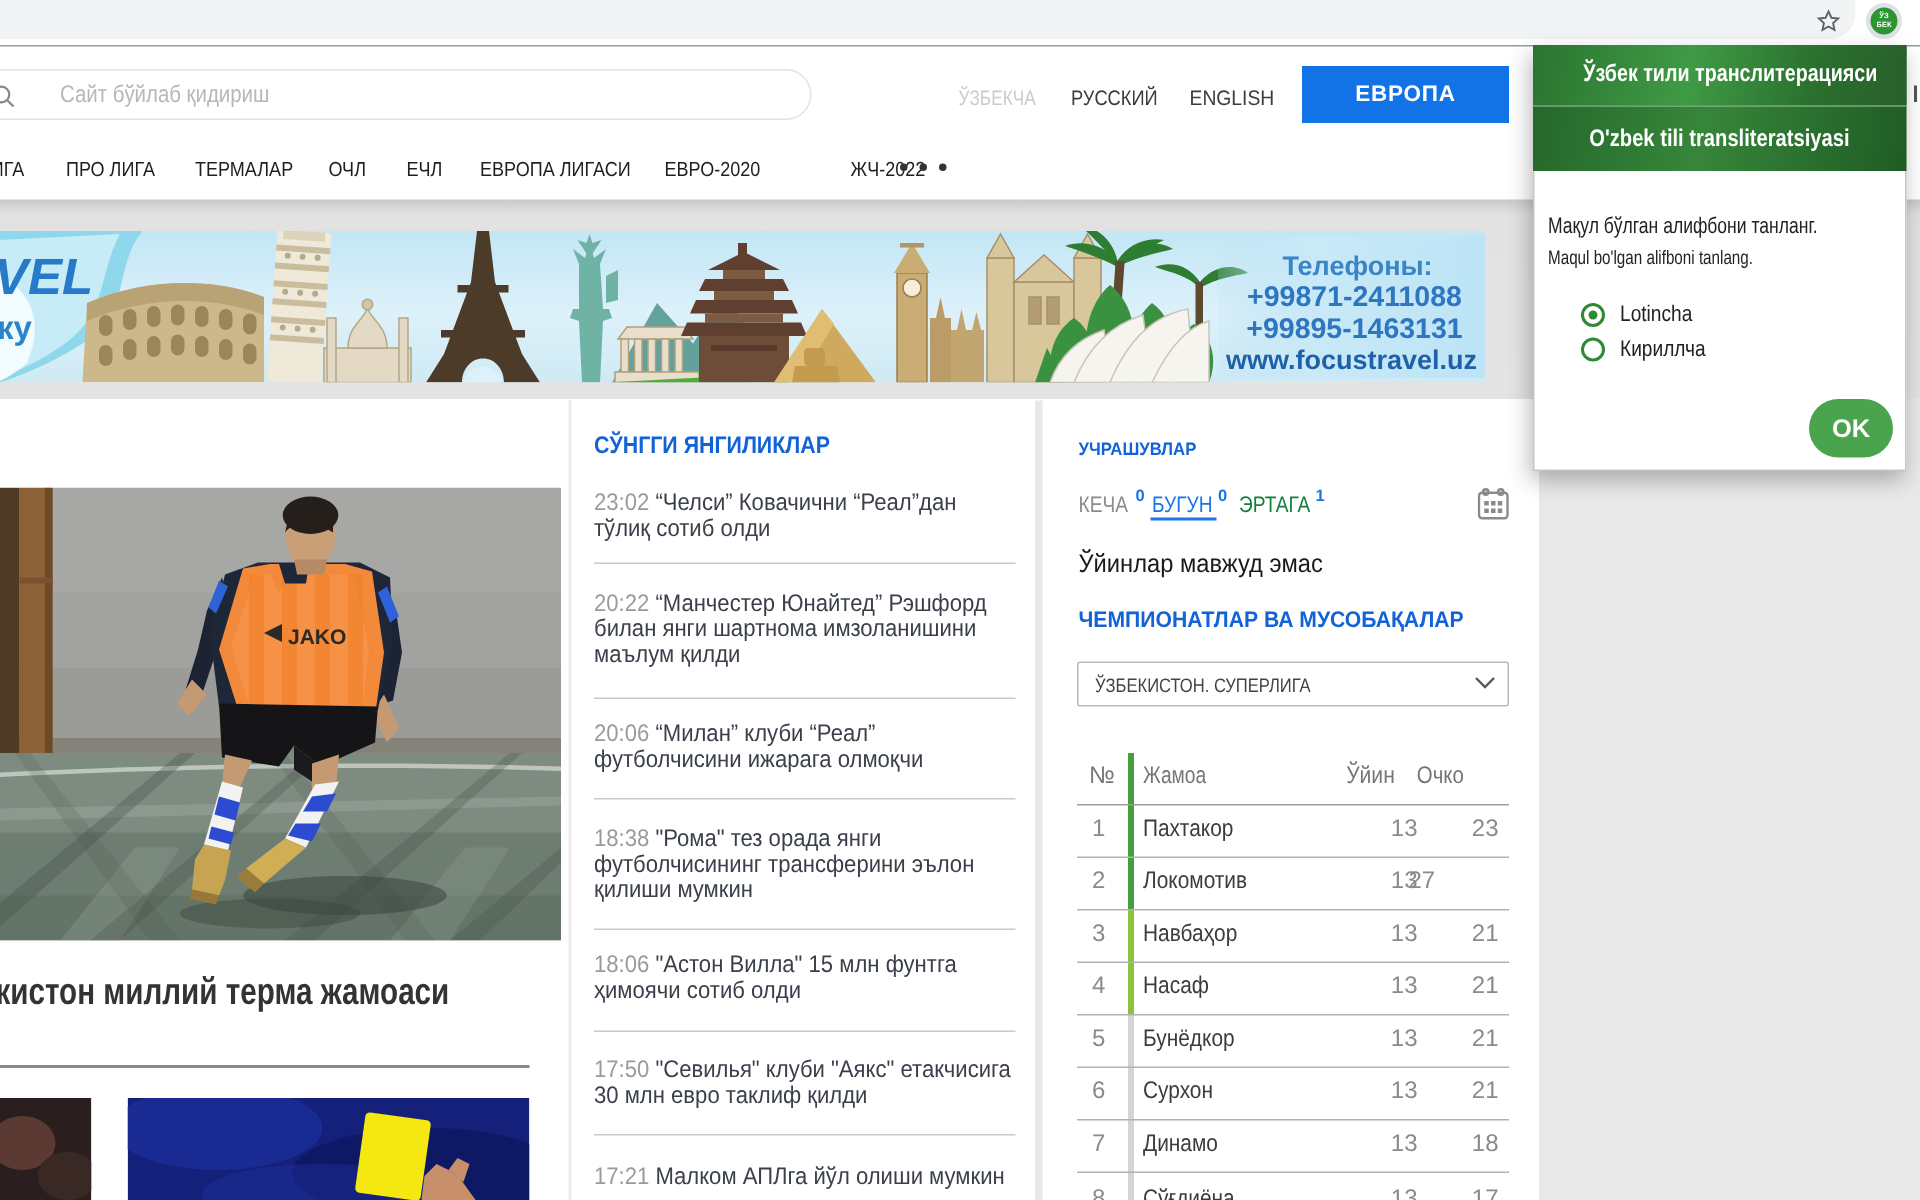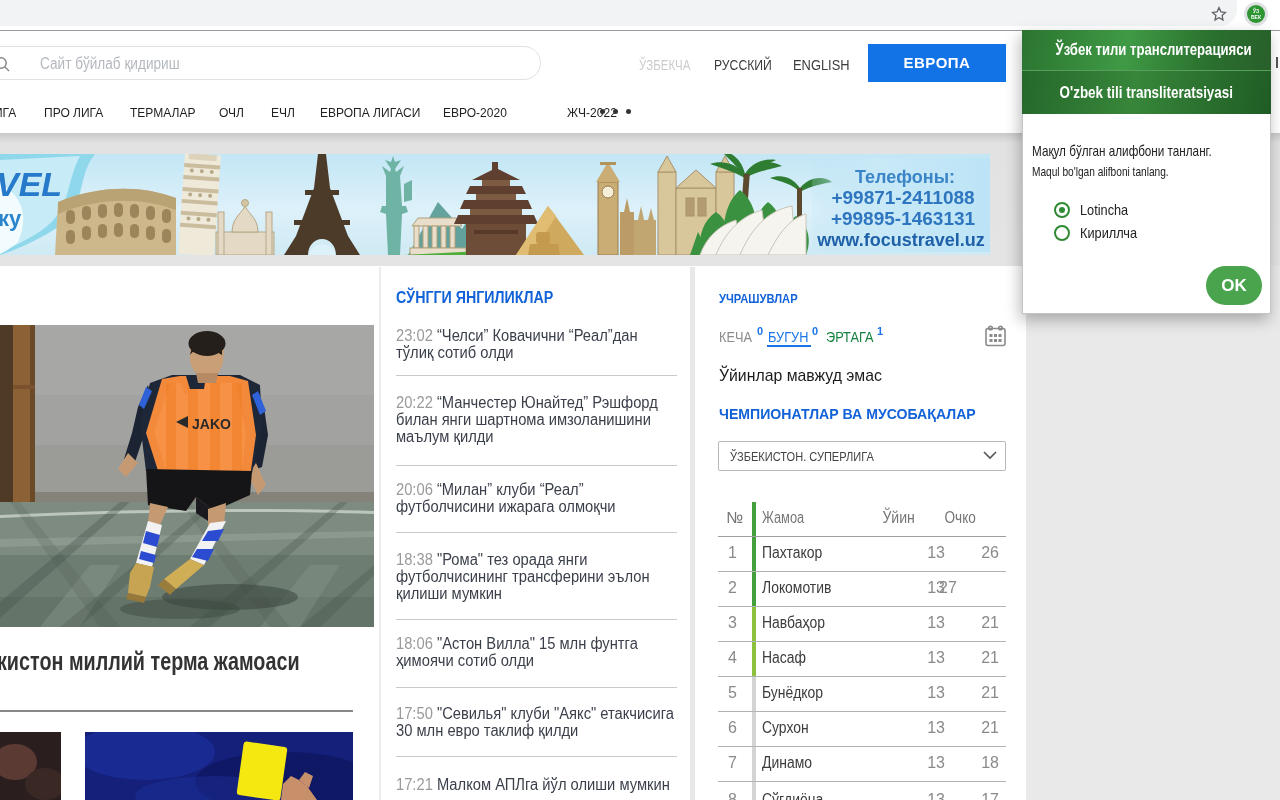--- a/index.html
+++ b/index.html
@@ -400,30 +400,30 @@
 <svg class="abs" style="left:983px;top:451px;" width="14" height="9" viewBox="0 0 14 9" fill="none" stroke="#555" stroke-width="1.6">
     <path d="M1 1l6 6 6-6"></path>
   </svg>
 
 <div class="abs" style="left:752px;top:502px;width:4px;height:104px;background:#43a03c;"></div>
 <div class="abs" style="left:752px;top:606px;width:4px;height:70px;background:#8cc23e;"></div>
 <div class="abs" style="left:752px;top:676px;width:4px;height:124px;background:#d4d4d4;"></div>
 <div class="abs" style="left:718px;top:509px;width:288px;font-size:16px;color:#767676;">
   <span class="abs" style="left:8px;">№</span>
   <span class="abs" style="left:44px;"><span class="sx" style="transform:scaleX(.8);">Жамоа</span></span>
-  <span class="abs" style="left:160px;width:67px;text-align:left;"><span class="sxr" style="transform:scaleX(.88);">Ўйин</span></span>
+  <span class="abs" style="left:160px;width:67px;text-align:center;"><span class="sxr" style="transform:scaleX(.88);">Ўйин</span></span>
   <span class="abs" style="left:221px;width:60px;text-align:left;"><span class="sxr" style="transform:scaleX(.85);">Очко</span></span>
 </div>
 <div class="abs" style="left:718px;top:536px;width:288px;height:1px;background:#9e9e9e;"></div>
 
 <div class="abs" style="left:718px;top:544px;width:288px;font-size:16px;color:#3c3c3c;">
   <span class="abs" style="left:10px;color:#8a8a8a;">1</span>
     <span class="abs" style="left:44px;"><span class="sx" style="transform:scaleX(.87);">Пахтакор</span></span>
   <span class="abs" style="left:160px;width:67px;text-align:right;color:#8a8a8a;">13</span>
-  <span class="abs" style="left:221px;width:60px;text-align:right;color:#8a8a8a;">26</span>
+  <span class="abs" style="left:221px;width:60px;text-align:right;color:#8a8a8a;">23</span>
 </div>
 <div class="abs" style="left:718px;top:571px;width:288px;height:1px;background:#b2b2b2;"></div>
 <div class="abs" style="left:718px;top:579px;width:288px;font-size:16px;color:#3c3c3c;">
   <span class="abs" style="left:10px;color:#8a8a8a;">2</span>
     <span class="abs" style="left:44px;text-align:right;"><span class="sx" style="transform:scaleX(.87);">Локомотив</span></span>
   <span class="abs" style="left:160px;width:67px;text-align:right;color:#8a8a8a;">13</span>
   <span class="abs" style="left:221px;width:60px;color:#8a8a8a;">27</span>
 </div>
 <div class="abs" style="left:718px;top:606px;width:288px;height:1px;background:#b2b2b2;"></div>
 <div class="abs" style="left:718px;top:614px;width:288px;font-size:16px;color:#3c3c3c;">

